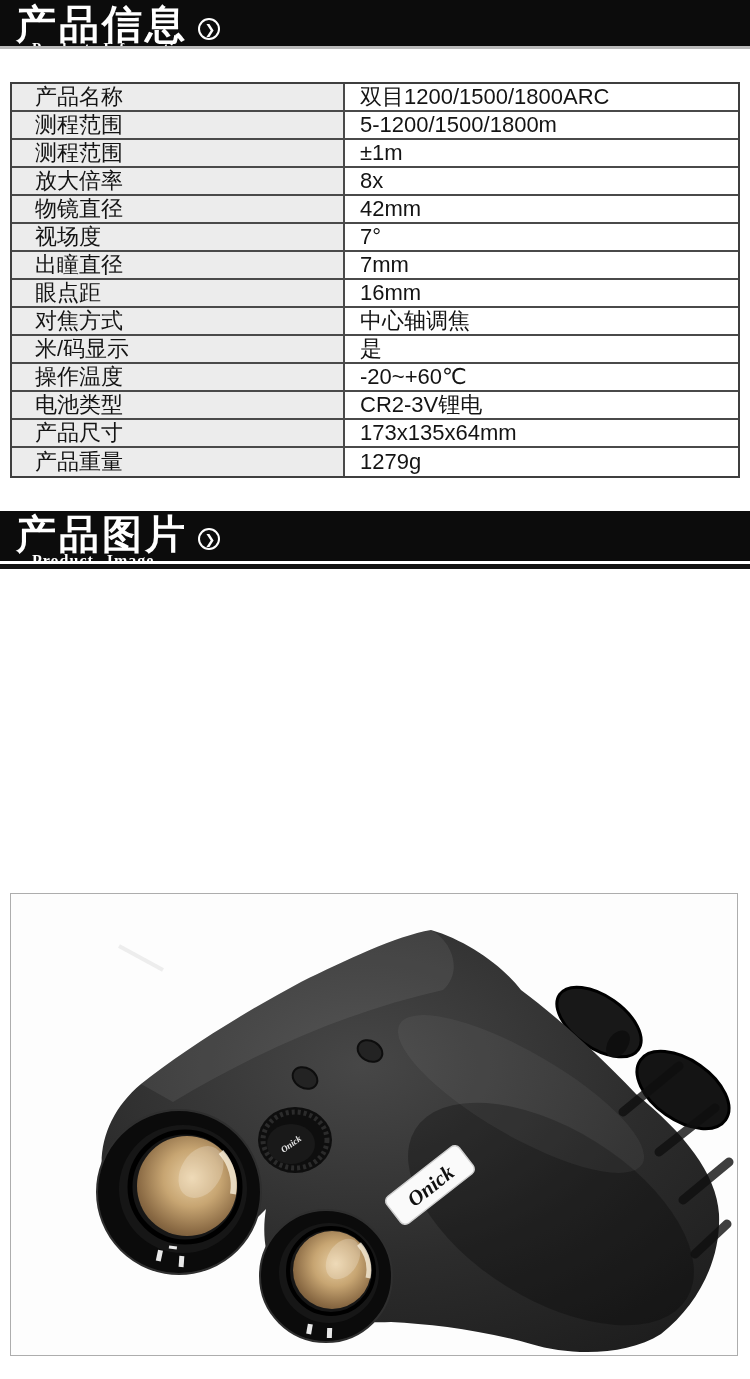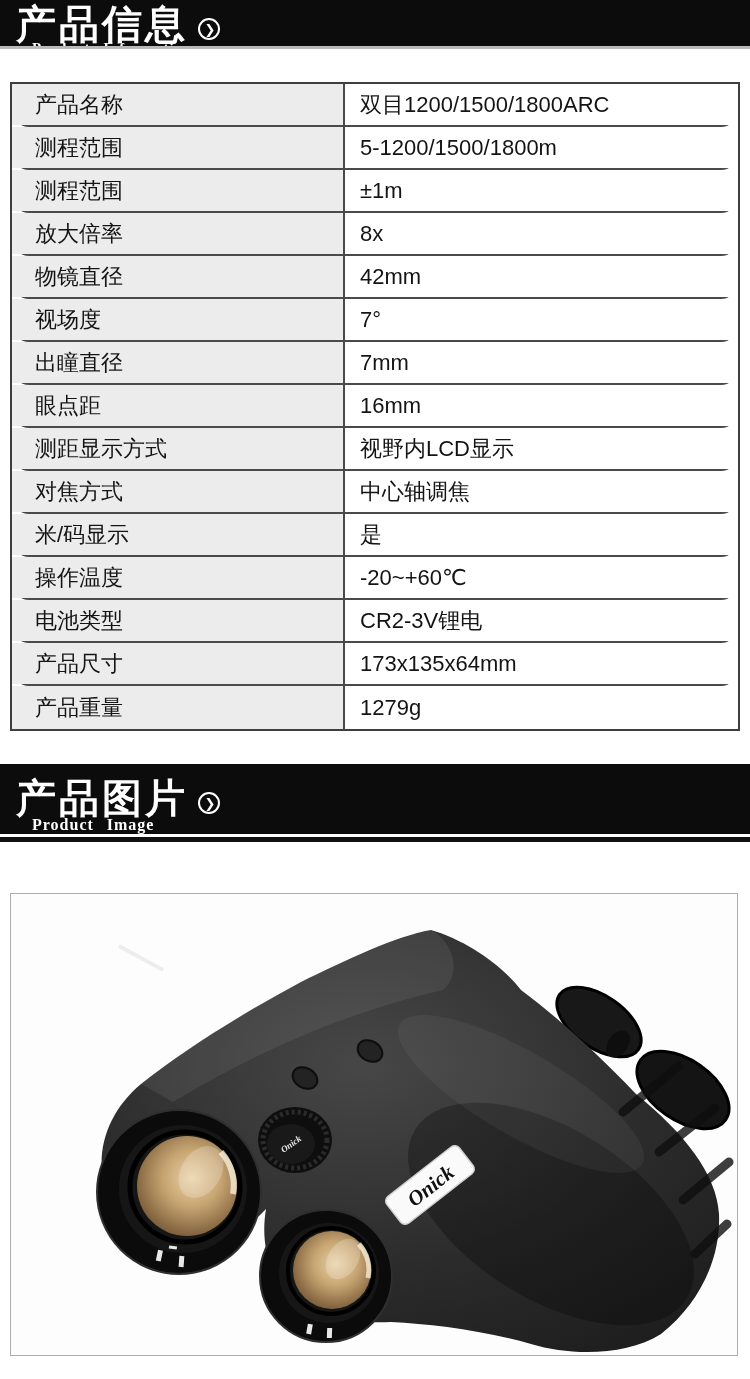--- a/index.html
+++ b/index.html
@@ -3,38 +3,38 @@
 <meta charset="utf-8">
 <style>
   * { margin:0; padding:0; box-sizing:border-box; }
   html,body { width:750px; background:#ffffff; }
   body { height:1379px; overflow:hidden; position:relative;
          font-family:"Liberation Sans","DejaVu Sans",sans-serif; }
 
   
   .hdr { background:#0c0c0c; color:#fff; position:relative; overflow:hidden; }
   .hdr1 { height:46px; }
-  .hdr2 { height:70px; margin-top:33px; padding-top:12px; }
+  .hdr2 { height:50px; margin-top:33px; padding-top:1px; }
   .hdr-row { display:flex; align-items:flex-start; padding:2px 0 0 16px; }
   .hdr-title { font-size:40px; font-weight:bold; letter-spacing:3px; line-height:44px; white-space:nowrap; }
   .hdr-icon { width:22px; height:22px; border:2px solid #fff; border-radius:50%;
               display:flex; align-items:center; justify-content:center;
               margin:16px 0 0 10px; flex:0 0 auto; }
   .hdr-icon .chev { font-size:13px; line-height:1; color:#fff; font-weight:bold;
                     transform:translateX(1px); font-family:"DejaVu Sans",sans-serif; }
   .hdr-sub { font-family:"Liberation Serif","DejaVu Serif",serif; font-weight:bold;
              font-size:15px; letter-spacing:1px; word-spacing:8px; margin:-6px 16px 0 32px; }
   .hdr2 .hdr-sub { font-size:16px; margin-left:32px; margin-top:-4px; }
   .rule-gray { height:3px; background:#b9b9b9; }
   .gap-white { height:3px; background:#fff; }
   .rule-black { height:5px; background:#111; }
 
   
   .spec-table { margin:33px 10px 0 10px; width:730px; border:2px solid #3f3f3f; }
-  .spec-row { display:grid; grid-template-columns:333px 1fr; height:43px; border-bottom:2px solid #4a4a4a;border-radius:17px; }
+  .spec-row { display:grid; grid-template-columns:333px 1fr; height:28px; border-bottom:2px solid #4a4a4a; }
   .spec-row:last-child { border-bottom:none; }
   .cell { display:flex; align-items:center; font-size:22px; color:#141414; overflow:hidden; white-space:nowrap; }
   .cell.label { background:#ececec; border-right:2px solid #4a4a4a; padding-left:23px; }
   .cell.value { background:#ffffff; padding-left:15px;text-align:center; }
 
   
   .photo-box { position:absolute; left:10px; top:893px; width:728px; height:463px;
                border:1px solid #adadad; background:#fdfdfd; overflow:hidden; }
   .photo-box svg { display:block; width:100%; height:100%; }
 </style>
@@ -87,24 +87,20 @@
     <div class="spec-row">
       <div class="cell label">出瞳直径</div>
       <div class="cell value">7mm</div>
     </div>
 
     <div class="spec-row">
       <div class="cell label">眼点距</div>
       <div class="cell value">16mm</div>
     </div>
 
-    <div class="spec-row">
-      <div class="cell label">测距显示方式</div>
-      <div class="cell value">视野内LCD显示</div>
-    </div>
 
     <div class="spec-row">
       <div class="cell label">对焦方式</div>
       <div class="cell value">中心轴调焦</div>
     </div>
 
     <div class="spec-row">
       <div class="cell label">米/码显示</div>
       <div class="cell value">是</div>
     </div>

